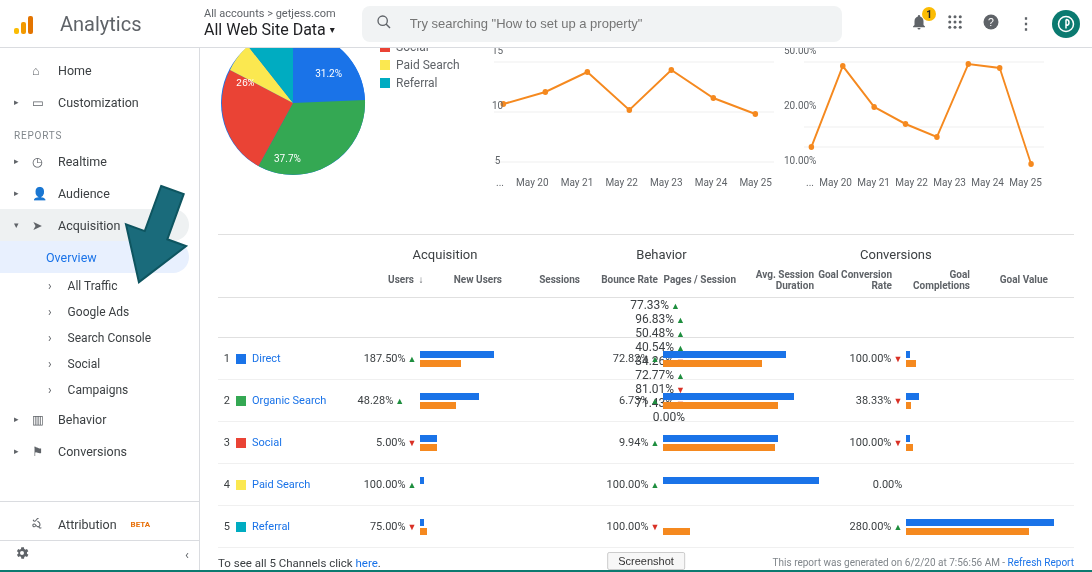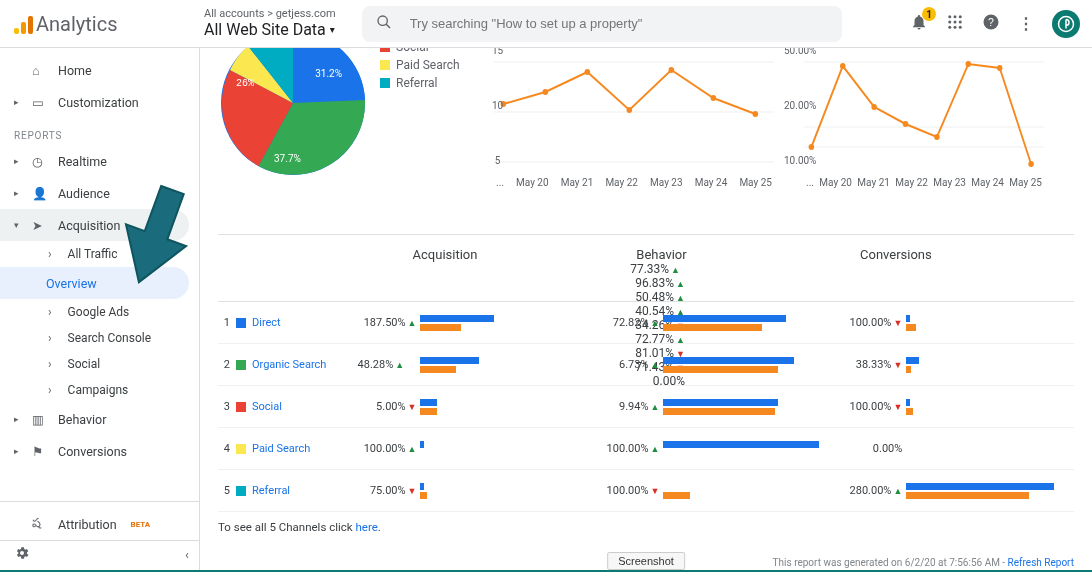--- a/index.html
+++ b/index.html
@@ -18,21 +18,21 @@
     height: 48px;
     display: flex;
     align-items: center;
     padding: 0 12px;
     border-bottom: 1px solid #dadce0;
     background: #fff;
   }
   .logo {
     display: flex;
     align-items: center;
-    gap: 0;
+    gap: 24px;
     width: 188px;
   }
   .logo-icon {
     width: 24px; height: 24px;
     position: relative;
   }
   .logo-icon .bar1 { position:absolute; bottom:2px; left:2px; width:5px; height:6px; background:#fbbc04; border-radius:2px;}
   .logo-icon .bar2 { position:absolute; bottom:2px; left:9px; width:5px; height:12px; background:#f29900; border-radius:2px;}
   .logo-icon .bar3 { position:absolute; bottom:2px; left:16px; width:5px; height:18px; background:#e37400; border-radius:2px;}
   .logo-text { font-size: 20px; color:#5f6368; font-weight:400; }
@@ -251,26 +251,26 @@
     <div class="nav-item">
       <span class="chev">▸</span>
         <span class="icon">👤</span>
       <span>Audience</span>
     </div>
     <div class="nav-item active-parent">
       <span class="chev">▾</span>
         <span class="icon">➤</span>
       <span>Acquisition</span>
     </div>
+    <div class="nav-item active" style="padding-left:46px;">
+      <span>Overview</span>
+    </div>
     <div class="nav-item sub">
         <span>All Traffic</span>
       </div>
-    <div class="nav-item active" style="padding-left:46px;">
-      <span>Overview</span>
-    </div>
     <div class="nav-item sub">
         <span>Google Ads</span>
       </div>
     <div class="nav-item sub">
         <span>Search Console</span>
       </div>
     <div class="nav-item sub">
         <span>Social</span>
       </div>
     <div class="nav-item sub">
@@ -410,20 +410,33 @@
       </div>
     </div>
 
     <div class="table-wrap">
       <div class="section-headers">
         <div class="sh-blank"></div>
         <div class="sh-acq">Acquisition</div>
         <div class="sh-beh">Behavior</div>
         <div class="sh-conv">Conversions</div>
       </div>
+      <div class="thead">
+        <div class="cell name"></div>
+        <div class="cell users">Users</div>
+        <div class="cell sort">↓</div>
+        <div class="cell newusers">New Users</div>
+        <div class="cell sess">Sessions</div>
+        <div class="cell br">Bounce Rate</div>
+        <div class="cell pps">Pages / Session</div>
+        <div class="cell dur">Avg. Session Duration</div>
+        <div class="cell gcr">Goal Conversion Rate</div>
+        <div class="cell gcomp">Goal Completions</div>
+        <div class="cell gval">Goal Value</div>
+      </div>
 
       <div class="summary-row">
         <div class="cell name"></div>
         <div class="cell users met"><span>77.33%</span><span class="arrow-up">▲</span></div>
         <div class="cell sort"></div>
         <div class="cell newusers met"><span>96.83%</span><span class="arrow-up">▲</span></div>
         <div class="cell sess met"><span>50.48%</span><span class="arrow-up">▲</span></div>
         <div class="cell br met"><span>40.54%</span><span class="arrow-up">▲</span></div>
         <div class="cell pps met"><span>34.26%</span><span class="arrow-down">▼</span></div>
         <div class="cell dur met"><span>72.77%</span><span class="arrow-up">▲</span></div>

